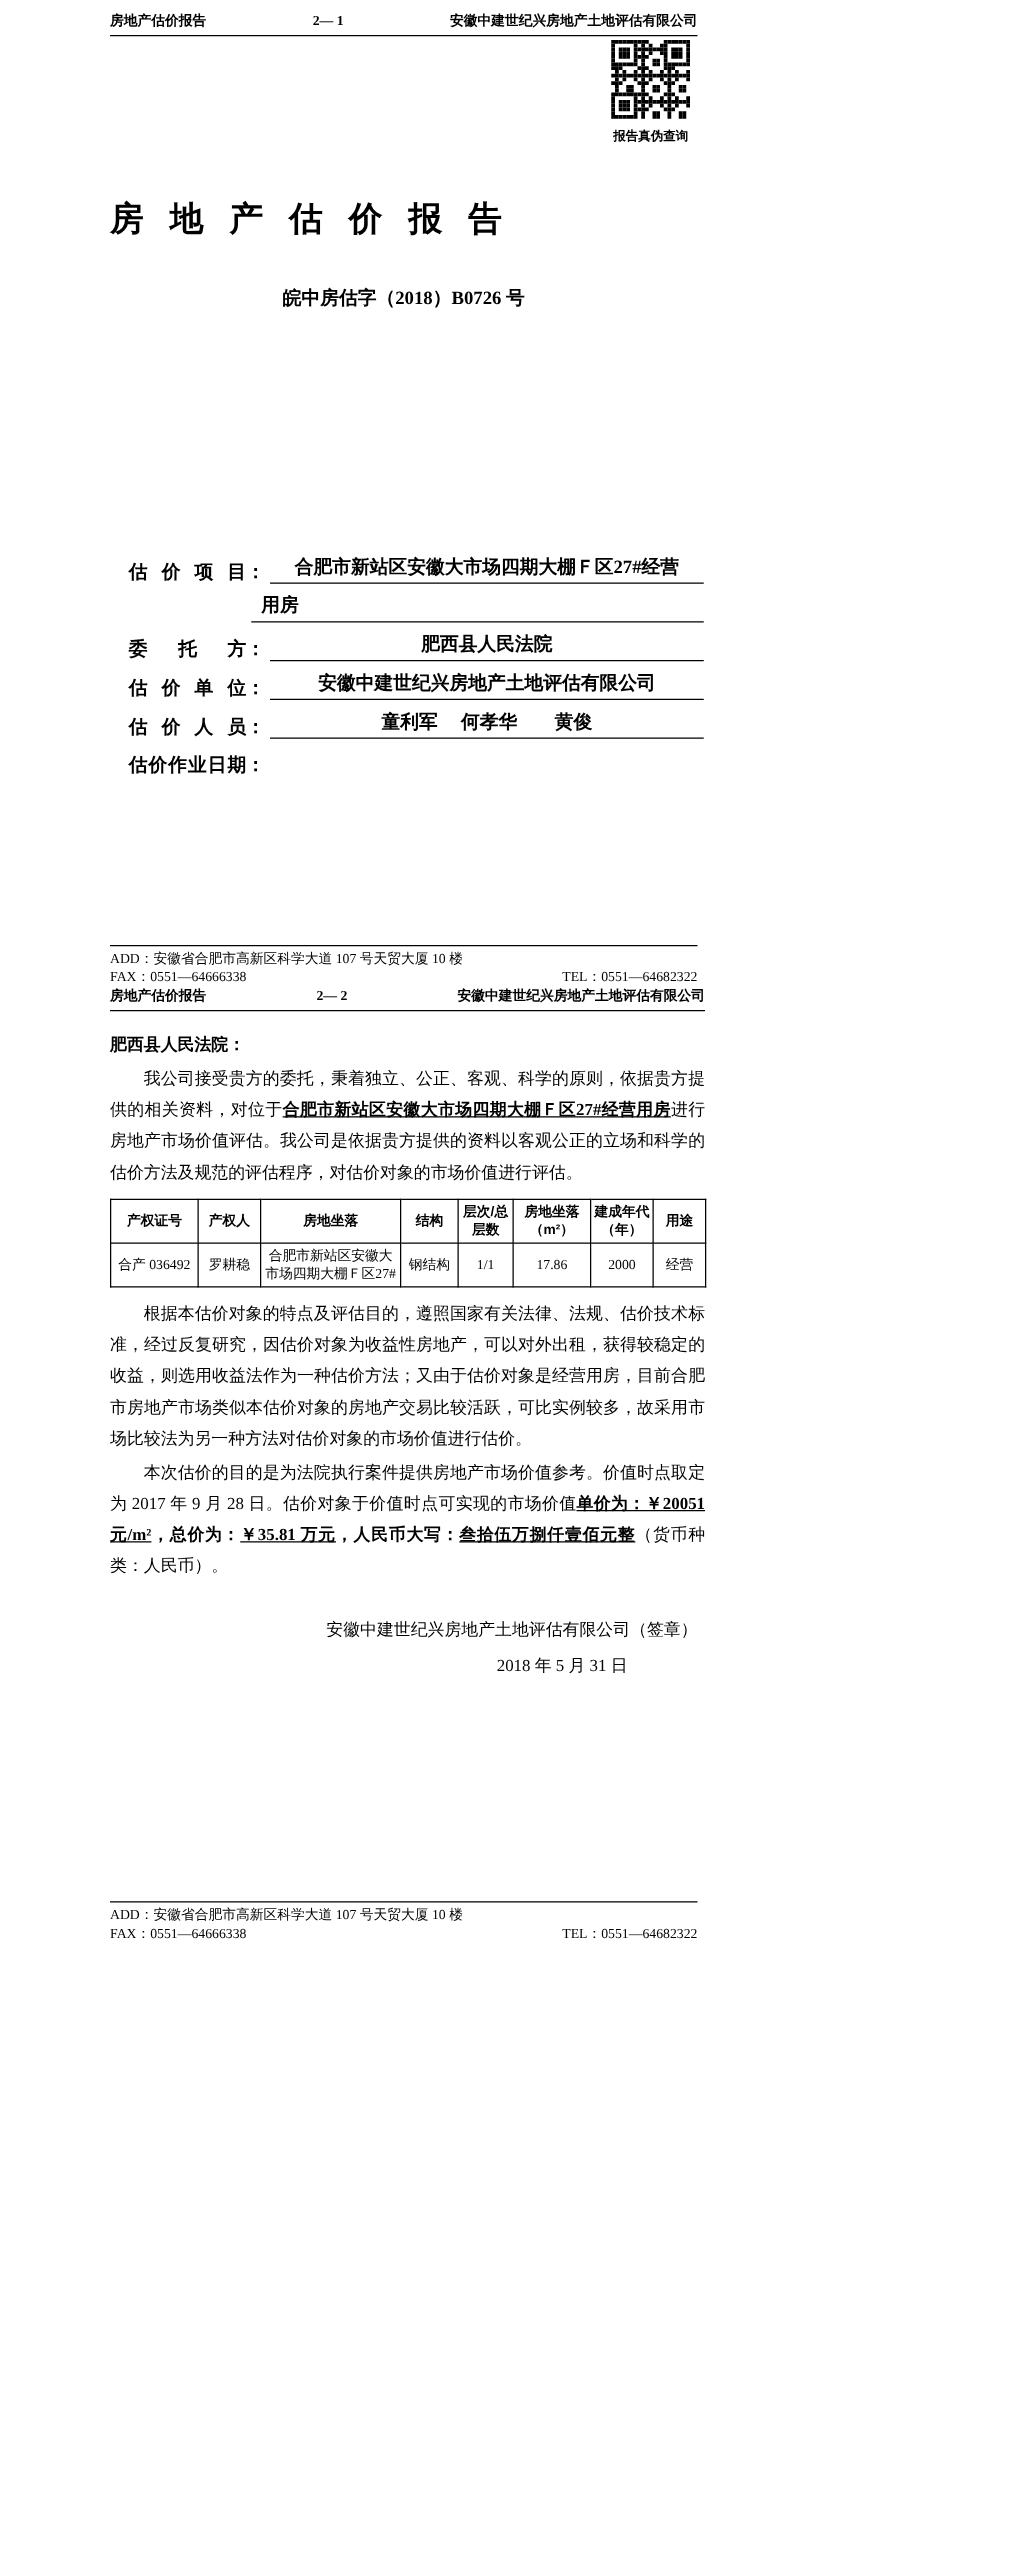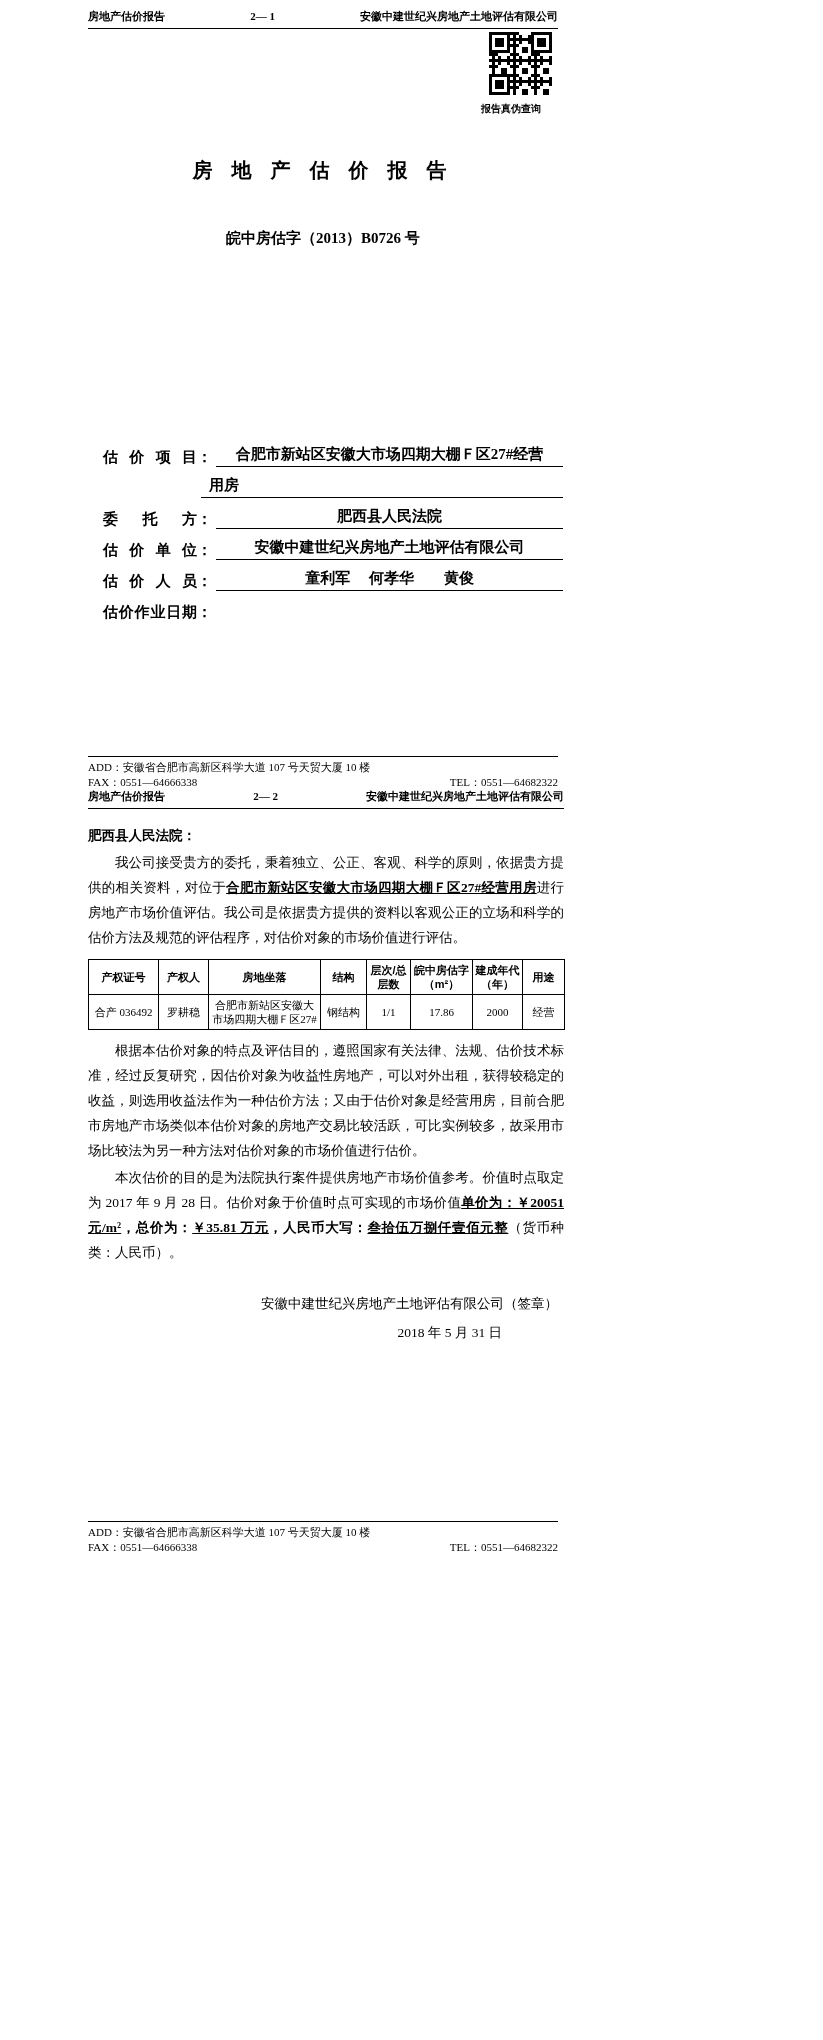--- a/index.html
+++ b/index.html
@@ -12,27 +12,27 @@
   
   .hdr{
     display:flex; justify-content:space-between; align-items:baseline;
     font-size:11px; font-weight:bold; border-bottom:1px solid #000; padding-bottom:4px;
   }
   .p1-hdr{ position:absolute; top:8px; left:88px; width:470px; }
   
   .qr{ position:absolute; left:489px; top:31px; width:63px; height:63px; background:#fff; }
   .qr div{ position:absolute; width:3px; height:3px; background:#000; }
   .qr-cap{
-    position:absolute; left:481px; top:101px; width:79px; text-align:left;
+    position:absolute; left:481px; top:101px; width:79px; text-align:center;
     font-size:10px; font-weight:bold; font-family:"Liberation Sans","DejaVu Sans",sans-serif;
   }
   
   .title{
-    position:absolute; top:156px; left:88px; width:470px; text-align:center;
-    font-size:20px; font-weight:bold; letter-spacing:7px;
+    position:absolute; top:156px; left:88px; width:470px; 
+    font-size:27px; font-weight:bold; letter-spacing:7px;
   }
   .docno{
     position:absolute; top:228px; left:88px; width:470px; text-align:center;
     font-size:15px; font-weight:bold;
   }
   .fields{ position:absolute; top:435px; left:103px; width:460px; font-size:15px; }
   .frow{ display:flex; align-items:flex-end; height:31px; }
   .flabel{ font-weight:bold; width:94px; text-align:justify; text-align-last:justify; }
   .fcolon{ font-weight:bold; padding-right:4px; }
   .fpad{ width:98px; }
@@ -324,21 +324,21 @@
       <div style="left:24px;top:60px"></div>
       <div style="left:33px;top:60px"></div>
       <div style="left:36px;top:60px"></div>
       <div style="left:45px;top:60px"></div>
       <div style="left:54px;top:60px"></div>
       <div style="left:57px;top:60px"></div>
     </div>
   <div class="qr-cap">报告真伪查询</div>
 
   <div class="title">房 地 产 估 价 报 告</div>
-  <div class="docno">皖中房估字（2013）B0726 号</div>
+  <div class="docno">皖中房估字（2018）B0726 号</div>
 
   <div class="fields">
     <div class="frow">
       <span class="flabel">估价项目</span>
       <span class="fcolon">：</span>
       <span class="fval">合肥市新站区安徽大市场四期大棚Ｆ区27#经营</span>
     </div>
     <div class="frow">
       <span class="fpad"></span>
       <span class="fval left">用房</span>
@@ -395,21 +395,21 @@
           <col style="width:50px">
           <col style="width:42px">
       </colgroup>
       <thead>
         <tr>
           <th>产权证号</th>
           <th>产权人</th>
           <th>房地坐落</th>
           <th>结构</th>
           <th>层次/总层数</th>
-          <th>皖中房估字（m²）</th>
+          <th>房地坐落（m²）</th>
           <th>建成年代（年）</th>
           <th>用途</th>
         </tr>
       </thead>
       <tbody>
         <tr>
           <td>合产 036492</td>
           <td>罗耕稳</td>
           <td>合肥市新站区安徽大市场四期大棚Ｆ区27#</td>
           <td>钢结构</td>

